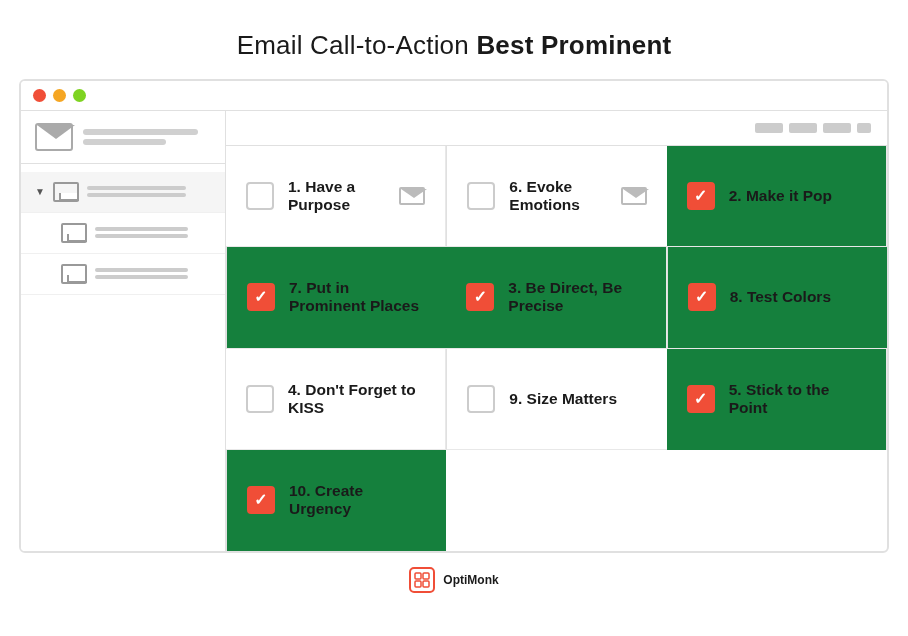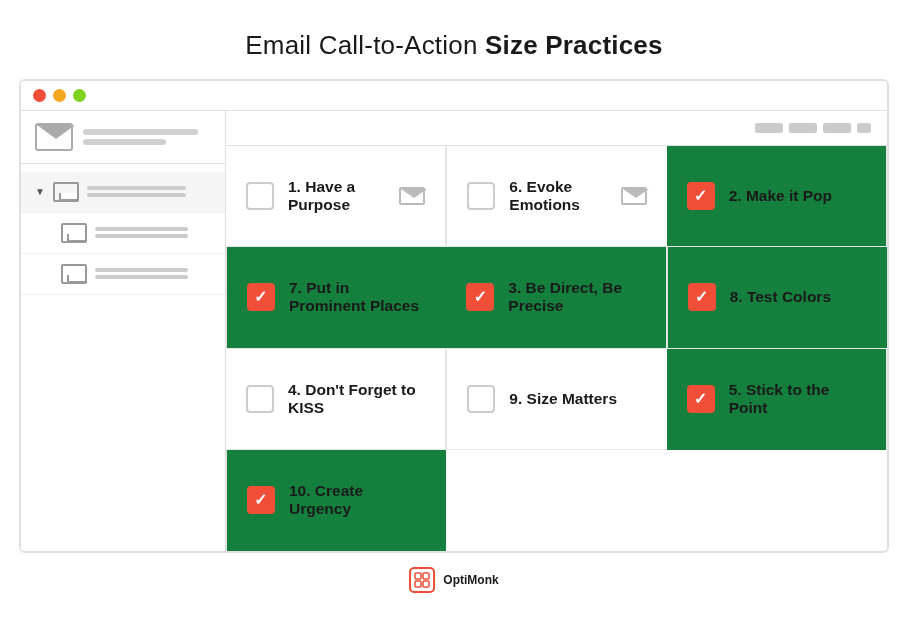--- a/index.html
+++ b/index.html
@@ -285,21 +285,21 @@
 
     
     .right-section {
       border-left: 1.5px solid #e0e0e0;
     }
   </style>
 </head>
 <body>
 
 <h1 class="page-title">
-  <span>Email Call-to-Action </span><strong>Size Practices</strong>
+  <span>Email Call-to-Action </span><strong>Best Prominent</strong>
 </h1>
 
 <div class="browser-window">
 
   <div class="browser-bar">
     <div class="dot dot-red"></div>
     <div class="dot dot-yellow"></div>
     <div class="dot dot-green"></div>
   </div>
 

